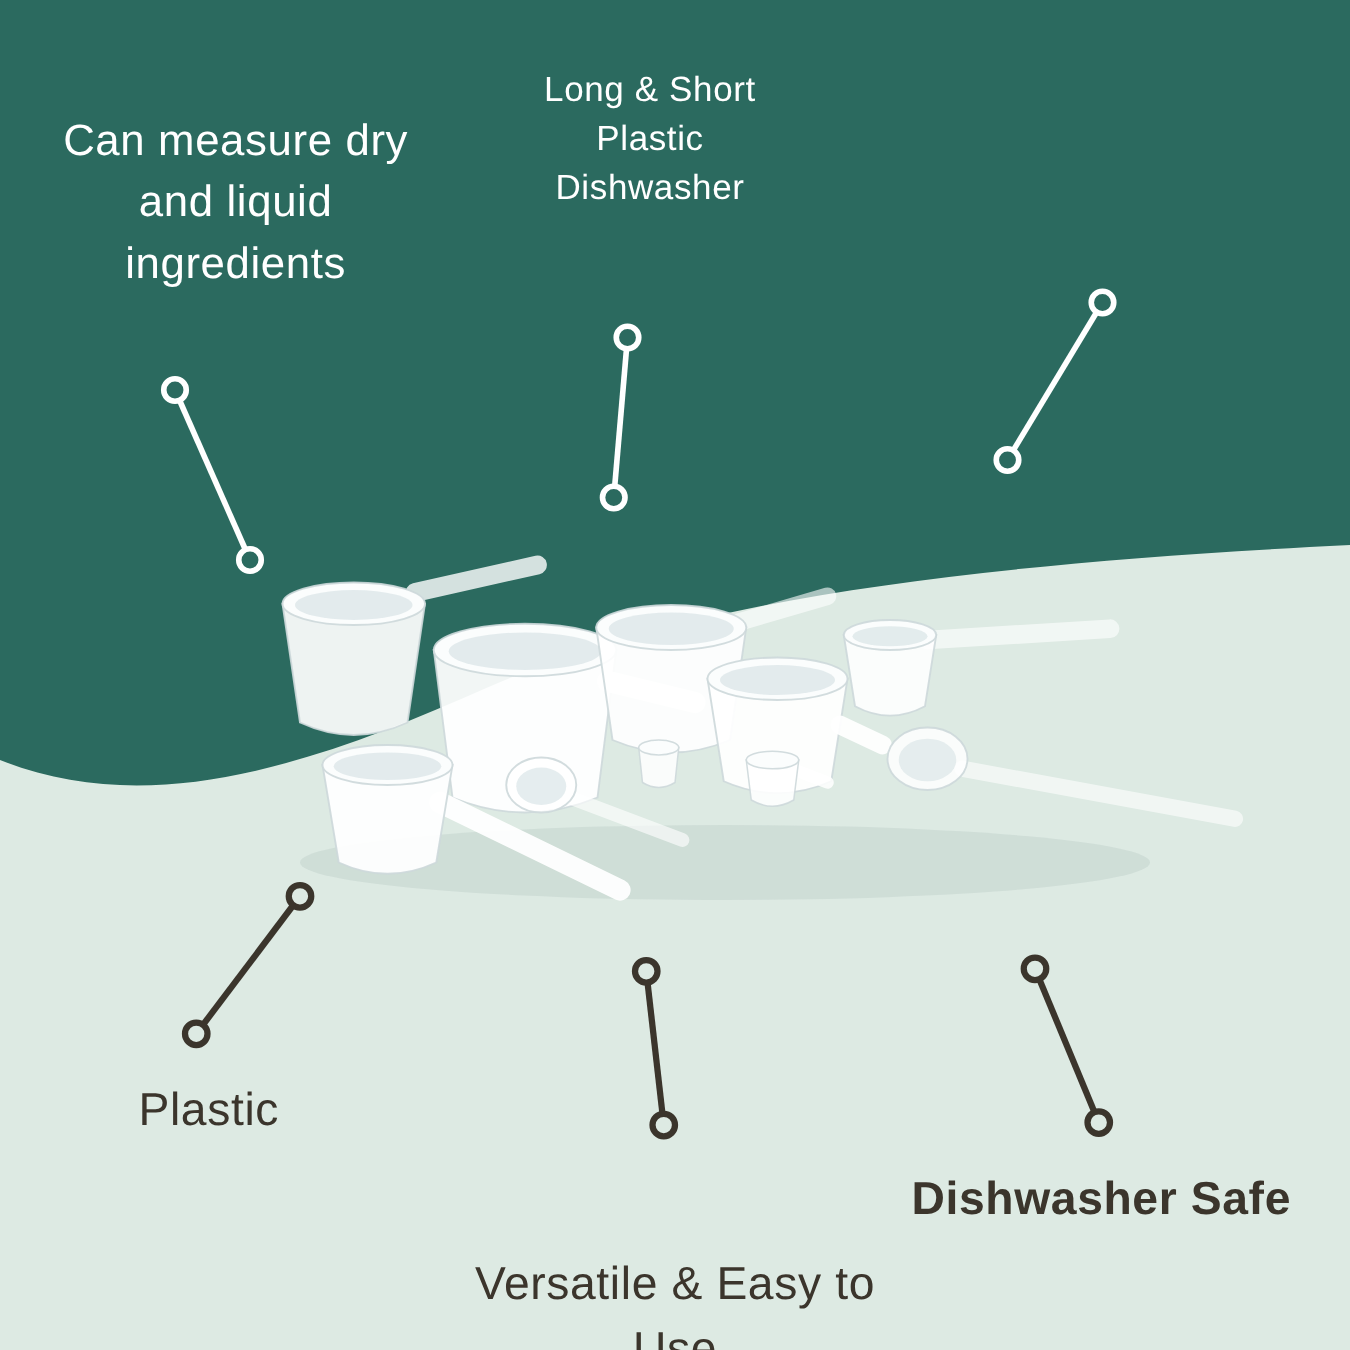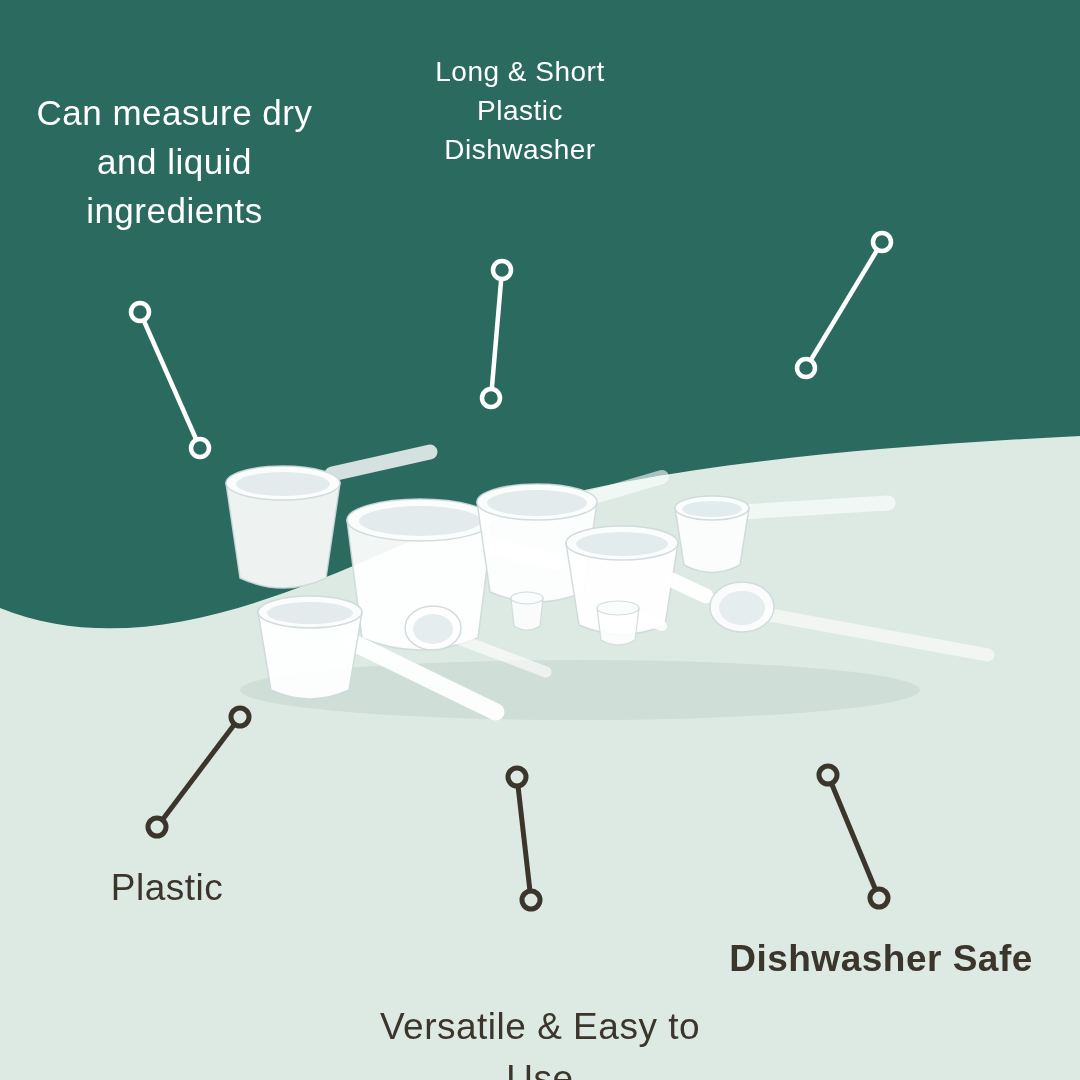--- a/index.html
+++ b/index.html
@@ -14,21 +14,21 @@
   .callout{
     position:absolute;
     text-align:center;
     line-height:1.4;
     letter-spacing:.5px;
     font-weight:400;
   }
   .callout span{display:block;}
   .callout.light{color:#FFFFFF;}
   .callout.dark{color:#3B352C;}
-  .co-top-left   {left:2px;   top:88;   width:345px; font-size:35px; top:88px;}
+  .co-top-left   {left:16px;   top:88;   width:345px; font-size:35px; top:88px;}
   .co-top-center {left:372px;top:52px; width:296px; font-size:28px;}
   .co-top-right  {left:786px;top:144px;width:258px; font-size:36px;}
   .co-bottom-left{left:0;    top:862px;width:334px; font-size:37px;}
   .co-bottom-center{left:356px;top:1001px;width:368px;font-size:37px;}
   .co-bottom-right {left:706px;top:933px;width:350px;font-size:37px;font-weight:bold;}
 </style>
 </head>
 <body>
 
 <div class="canvas">

